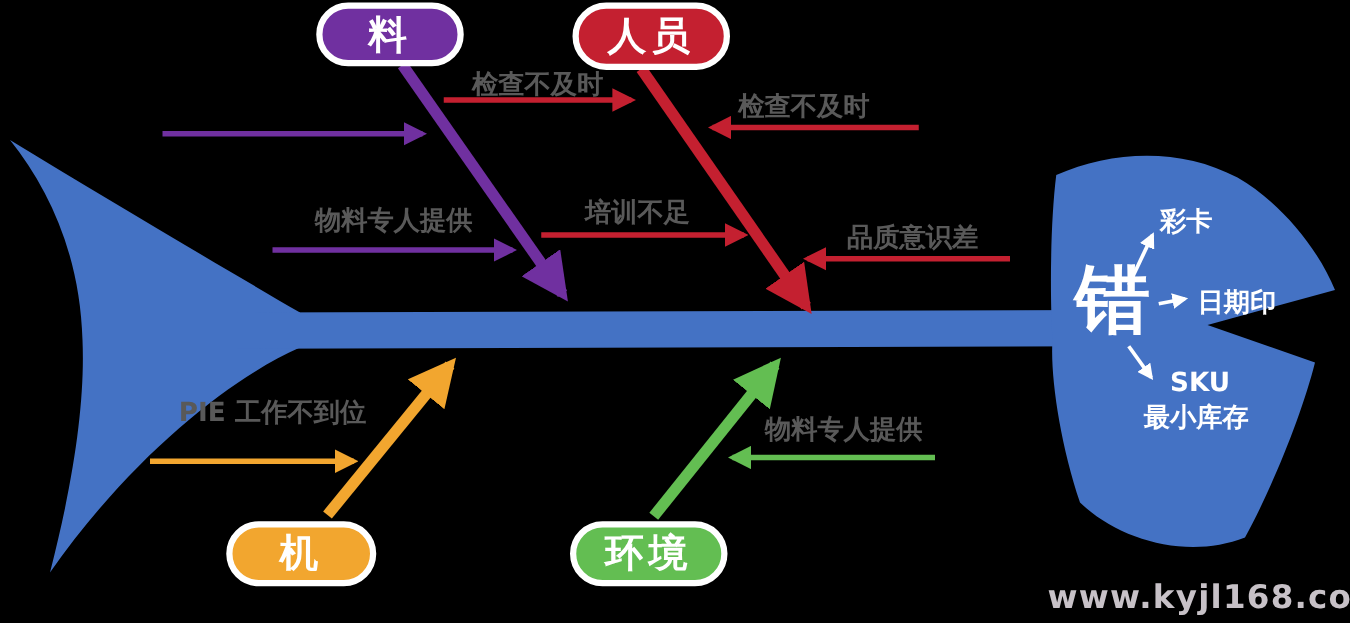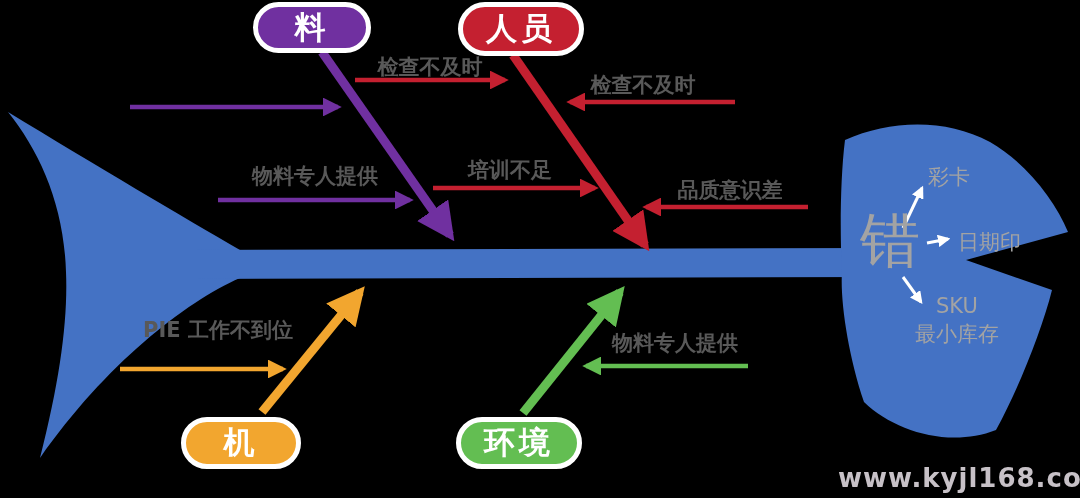--- a/index.html
+++ b/index.html
@@ -13,21 +13,21 @@
     position:absolute;display:flex;align-items:center;justify-content:center;
     border:5px solid #fff;border-radius:30px;color:#fff;
     font-weight:bold;box-sizing:border-box;
   }
   .pill-label{font-size:31px;letter-spacing:4px;}
   .cause{
     position:absolute;color:#595959;font-weight:bold;font-size:21px;
     text-align:center;line-height:1.15;white-space:nowrap;
   }
   .cause.wrap{white-space:normal;}
-  .head-text{position:absolute;color:#a3a3a3;font-weight:normal;}
+  .head-text{position:absolute;color:#ffffff;font-weight:bold;}
   .problem{font-size:60px;line-height:1;}
   .effect{font-size:21px;}
   .watermark{
     position:absolute;color:#D8D2D8;font-weight:bold;font-size:26px;
     letter-spacing:1px;opacity:0.92;
   }
 </style>
 </head>
 <body>
 

